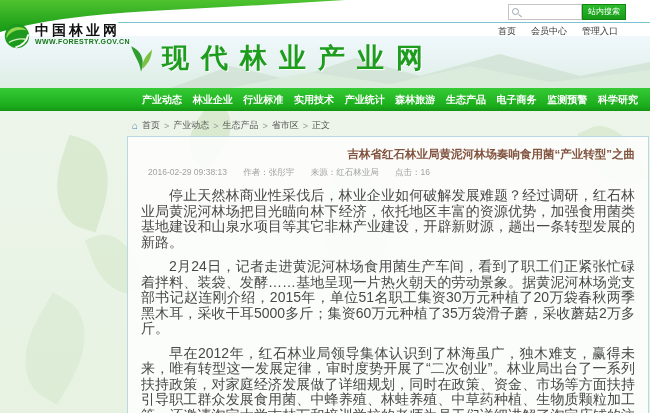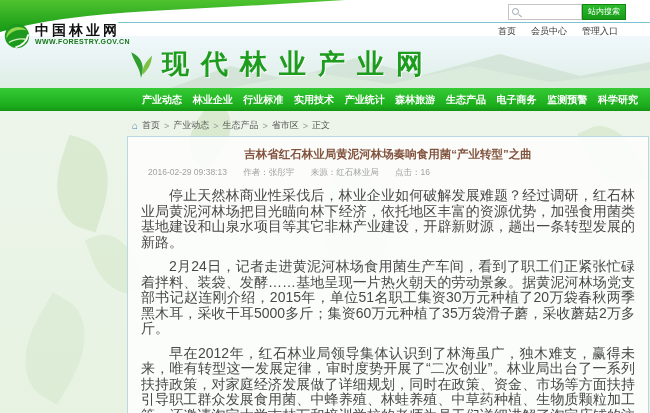--- a/index.html
+++ b/index.html
@@ -20,21 +20,21 @@
   .mag:after { content:""; position:absolute; left:5px; top:6px; width:4px; height:1.4px; background:#9aa5ad; transform:rotate(40deg); }
   .searchbtn { margin-left:0; height:16px; padding:0 5px; background:linear-gradient(#2dbb2d,#189a18); border:1px solid #0f870f; color:#fff; font-size:8px; cursor:pointer; line-height:14px; }
   .tealline { position:absolute; top:22px; left:118px; right:0; height:1px; background:#79c2d2; }
   .toplinks { position:absolute; top:25px; right:32px; display:flex; gap:15px; font-size:9px; }
   .toplinks a { color:#333; text-decoration:none; cursor:pointer; }
 
   
   .banner { position:relative; height:52px; overflow:hidden;
     background:linear-gradient(180deg,#f0f8fc 0%,#e6f2f0 55%,#ddeee4 100%); }
   .banner svg.mtn { position:absolute; right:0; bottom:0; }
-  .banner-brand { position:absolute; left:128px; top:10px; display:flex; align-items:center; z-index:2; }
+  .banner-brand { position:absolute; left:128px; top:4px; display:flex; align-items:center; z-index:2; }
   .banner-leaf { width:26px; height:34px; margin-right:8px; }
   .banner-title { font-size:27px; font-weight:bold; color:#1e9c1e; letter-spacing:12px;
     text-shadow:1px 1px 0 rgba(255,255,255,.9); white-space:nowrap; }
 
   
   .mainnav { height:23px; background:linear-gradient(180deg,#35cb35 0%,#1bab1b 80%,#149414 100%);
     display:flex; align-items:center; justify-content:space-between; padding:0 12px 0 142px; }
   .mainnav a { color:#fff; font-size:10px; font-weight:bold; text-decoration:none; white-space:nowrap; cursor:pointer; }
 
   
@@ -48,21 +48,21 @@
   .wl6 { left:320px; top:60px; width:70px; height:110px; transform:rotate(15deg); background:rgba(150,195,120,.10); }
 
   .crumbs { position:relative; z-index:2; margin:8px 0 4px 132px; font-size:9px; color:#555; display:flex; align-items:center; gap:4px; }
   .crumbs .home { color:#4a7ebb; font-size:10px; }
   .crumbs a { color:#555; text-decoration:none; cursor:pointer; }
   .crumbs .sep { color:#999; }
   .crumbs .current { color:#555; }
 
   .panel { position:relative; z-index:1; margin-left:127px; width:522px; height:282px;
     background:rgba(255,255,255,.82); border:1px solid #b9d9e2; padding:6px 13px 10px; }
-  .art-title { text-align:center; font-size:11.5px; font-weight:bold; color:#82533e; margin-top:4px; }
+  .art-title { text-align:right; font-size:11.5px; font-weight:bold; color:#82533e; margin-top:4px; }
   .art-meta { text-align:left; font-size:8.5px; color:#a0a0a0; margin-top:5px; }
   .art-meta span { margin:0 7px; }
   .art-body { margin-top:6px; }
   .art-body p { font-size:14px; color:#484848; line-height:15.5px; text-indent:2em;
     text-align:justify; margin-top:9px; }
 </style>
 </head>
 <body>
 
 <div class="topbar">

